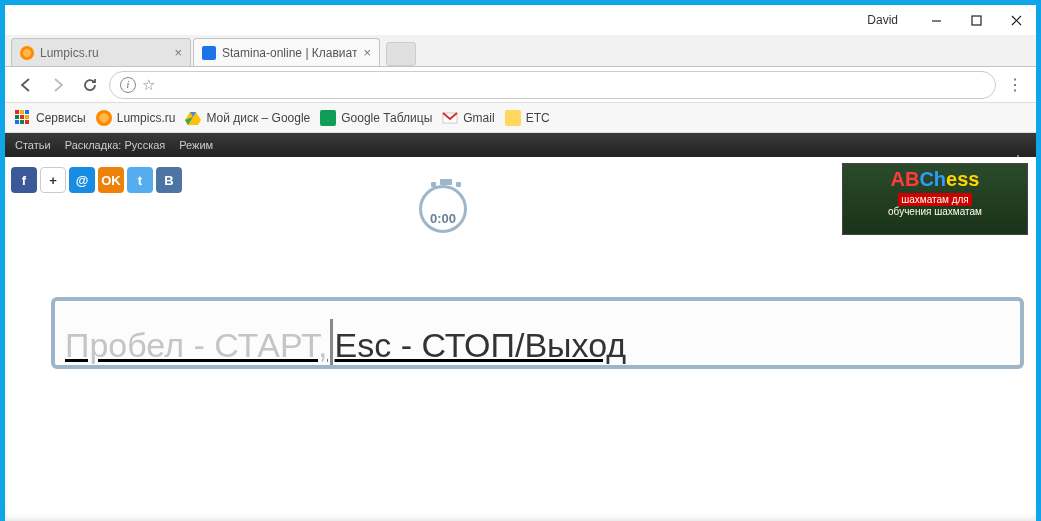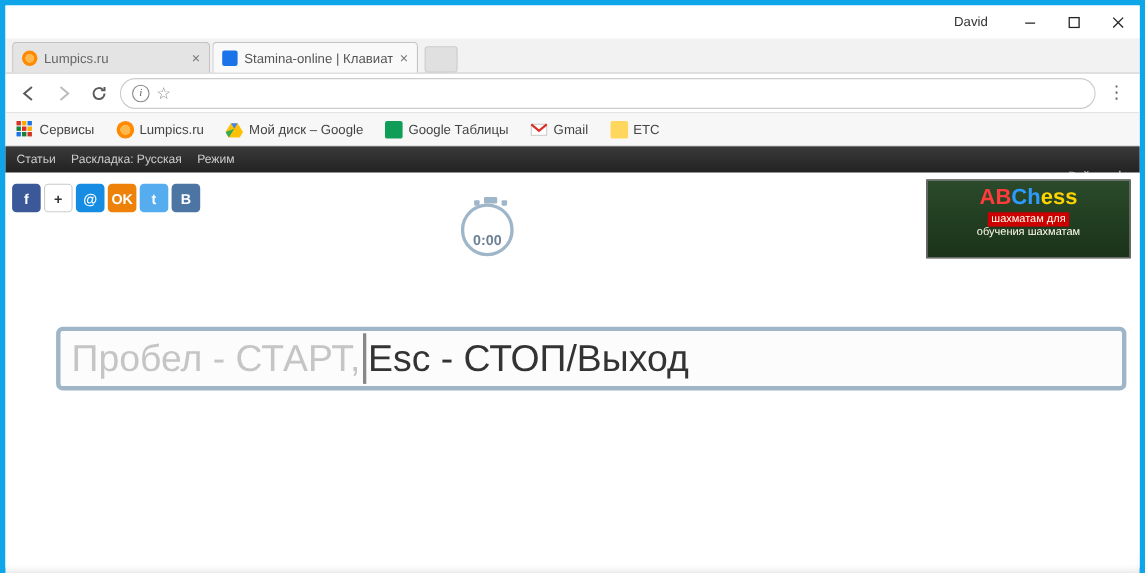--- a/index.html
+++ b/index.html
@@ -22,21 +22,21 @@
 
   .addr-bar { height: 36px; display: flex; align-items: center; padding: 0 8px; background: #fff; border-bottom: 1px solid #ddd; gap: 6px; }
   .navbtn { width: 26px; height: 26px; display: flex; align-items: center; justify-content: center; color: #5a5a5a; }
   .navbtn.disabled { color: #bbb; }
   .omnibox { flex: 1; height: 28px; border: 1px solid #ccc; border-radius: 14px; display: flex; align-items: center; padding: 0 10px; font-size: 13px; color: #555; gap: 6px; }
   .omnibox .url { flex: 1; }
   .omnibox .info-icon { width:16px;height:16px;border:1px solid #888;border-radius:50%;display:flex;align-items:center;justify-content:center;font-size:10px;color:#666;font-family:serif;font-style:italic; }
   .star { color: #888; font-size: 15px; }
   .menu-dots { width: 26px; text-align: center; color: #666; font-size: 16px; letter-spacing: 0; line-height: 6px; }
 
-  .bookmarks { height: 30px; display: flex; align-items: center; padding: 0 10px; gap: 20px; background: #f7f7f7; border-bottom: 1px solid #ddd; font-size: 12px; color: #444; }
+  .bookmarks { height: 30px; display: flex; align-items: center; padding: 0 10px; gap: 10px; background: #f7f7f7; border-bottom: 1px solid #ddd; font-size: 12px; color: #444; }
   .bm-item { display: flex; align-items: center; gap: 5px; }
   .bm-icon { width: 16px; height: 16px; flex-shrink: 0; }
   .bm-apps { width:16px;height:16px;display:grid;grid-template-columns:repeat(3,4px);grid-template-rows:repeat(3,4px);gap:1px; }
   .bm-apps span:nth-child(1){background:#d93025}.bm-apps span:nth-child(2){background:#f9ab00}
   .bm-apps span:nth-child(3){background:#1a73e8}.bm-apps span:nth-child(4){background:#188038}
   .bm-apps span:nth-child(5){background:#d93025}.bm-apps span:nth-child(6){background:#f9ab00}
   .bm-apps span:nth-child(7){background:#1a73e8}.bm-apps span:nth-child(8){background:#188038}
   .bm-apps span:nth-child(9){background:#d93025}
 
   .app-top { height: 24px; background: linear-gradient(#3a3a3a,#222); color: #ccc; display: flex; align-items: center; font-size: 11px; padding: 0 10px; }
@@ -58,21 +58,21 @@
   .banner-sub { background:#c00;color:#ffe;font-size:10px;padding:1px 3px;display:inline-block;margin-top:2px; }
   .banner-sub2 { color:#ffe;font-size:10px;display:block;text-align:center; }
 
   .stopwatch { position: absolute; top: 28px; left: 410px; width: 56px; text-align: center; }
   .stopwatch .ring { width: 48px; height: 48px; border: 3px solid #9fb6c9; border-radius: 50%; margin: 0 auto; position: relative; display:flex;align-items:center;justify-content:center; }
   .stopwatch .crown { width: 12px; height: 6px; background: #9fb6c9; position: absolute; top: -9px; left: 18px; border-radius:1px; }
   .stopwatch .btn { width: 5px; height: 5px; background: #9fb6c9; position: absolute; top: -6px; border-radius:1px; }
   .stopwatch .btn.l{left:9px}.stopwatch .btn.r{left:34px}
   .stopwatch .time { font-size: 13px; color: #6b8094; font-weight: 600; margin-top: 18px; }
 
-  .typing-box { position: absolute; top: 140px; left: 46px; right: 12px; height: 58px; border: 4px solid #9fb6c9; border-radius: 6px; background: #fcfcfc; display: flex; align-items: center; font-family: "Courier New", monospace; font-size: 34px; white-space: nowrap; overflow: hidden; }
+  .typing-box { position: absolute; top: 140px; left: 46px; right: 12px; height: 72px; border: 4px solid #9fb6c9; border-radius: 6px; background: #fcfcfc; display: flex; align-items: flex-end; font-family: "Courier New", monospace; font-size: 34px; white-space: nowrap; overflow: hidden; text-decoration: underline; }
   .typing-left { color: #c5c5c5; padding-left: 10px; }
   .typing-cursor { width: 3px; height: 46px; background: #888; margin: 0 2px; }
   .typing-right { color: #333; }
 
   .shadow-bottom { position:absolute; bottom:0; left:0; right:0; height:20px; box-shadow:inset 0 -8px 10px -6px rgba(0,0,0,0.2); pointer-events:none; }
 </style>
 </head>
 <body>
 
 <div class="outer-frame">

